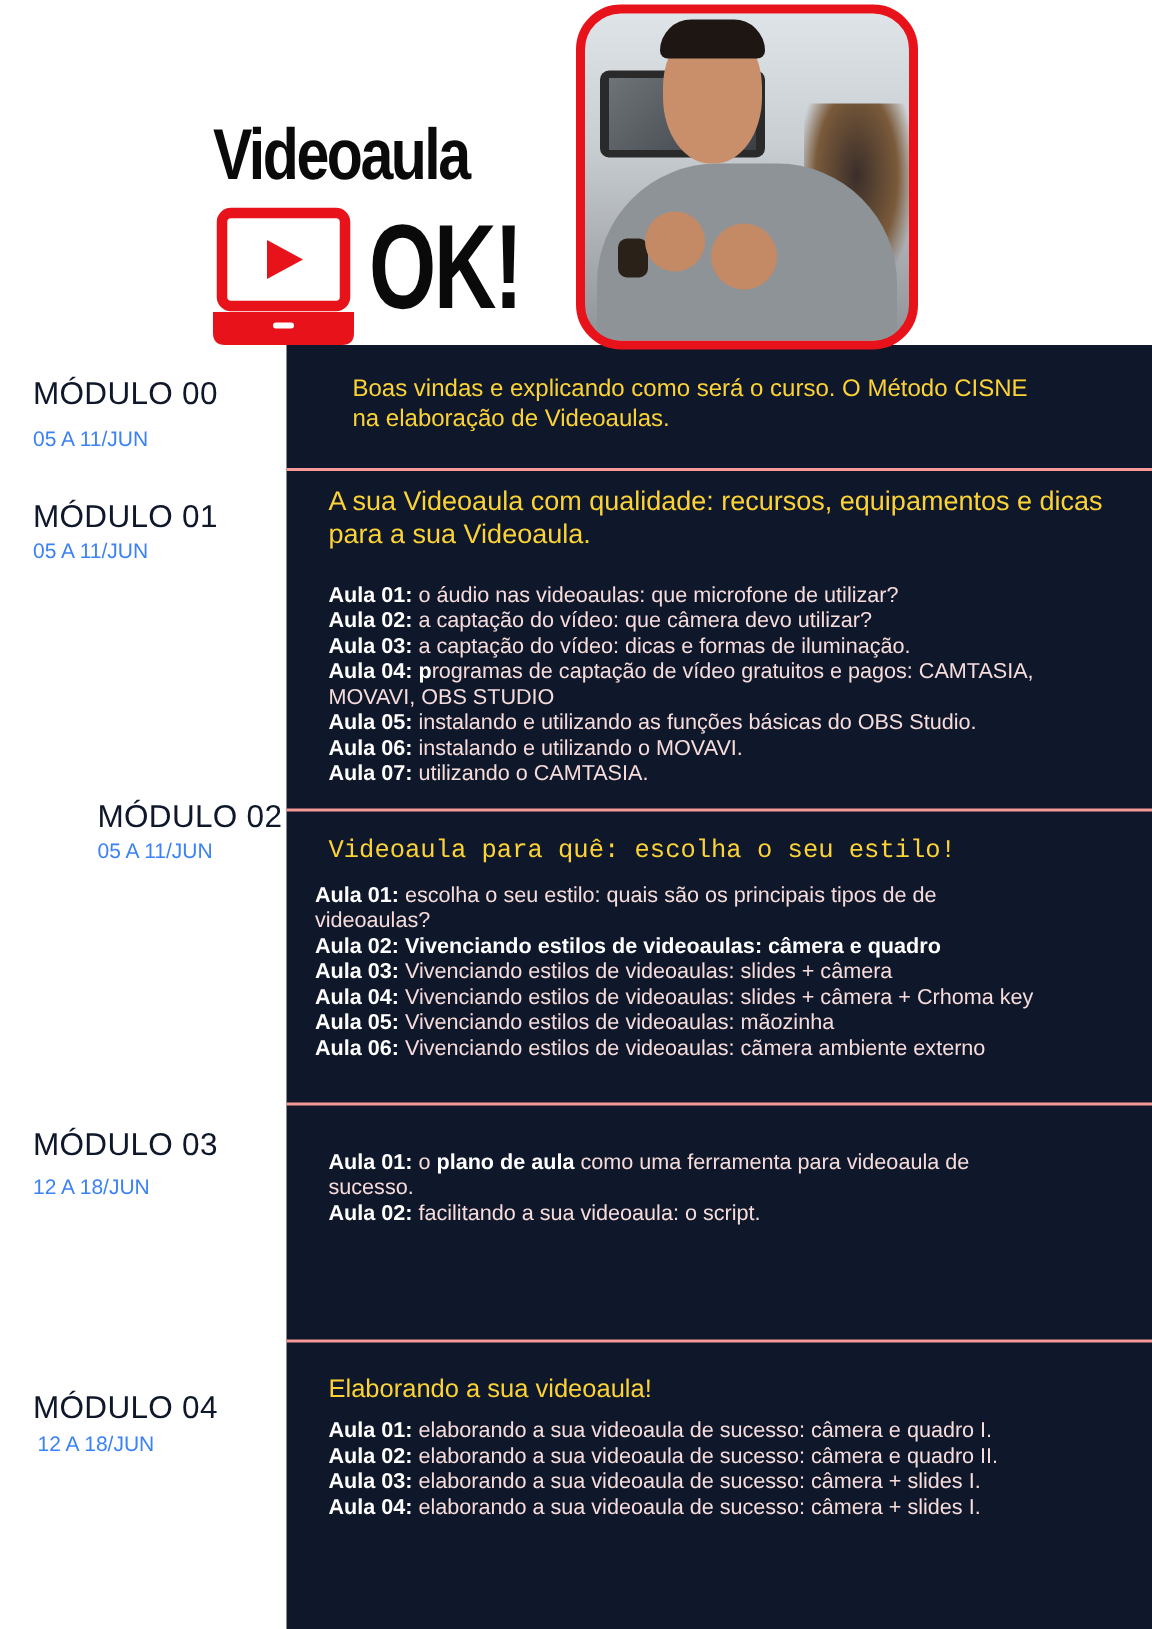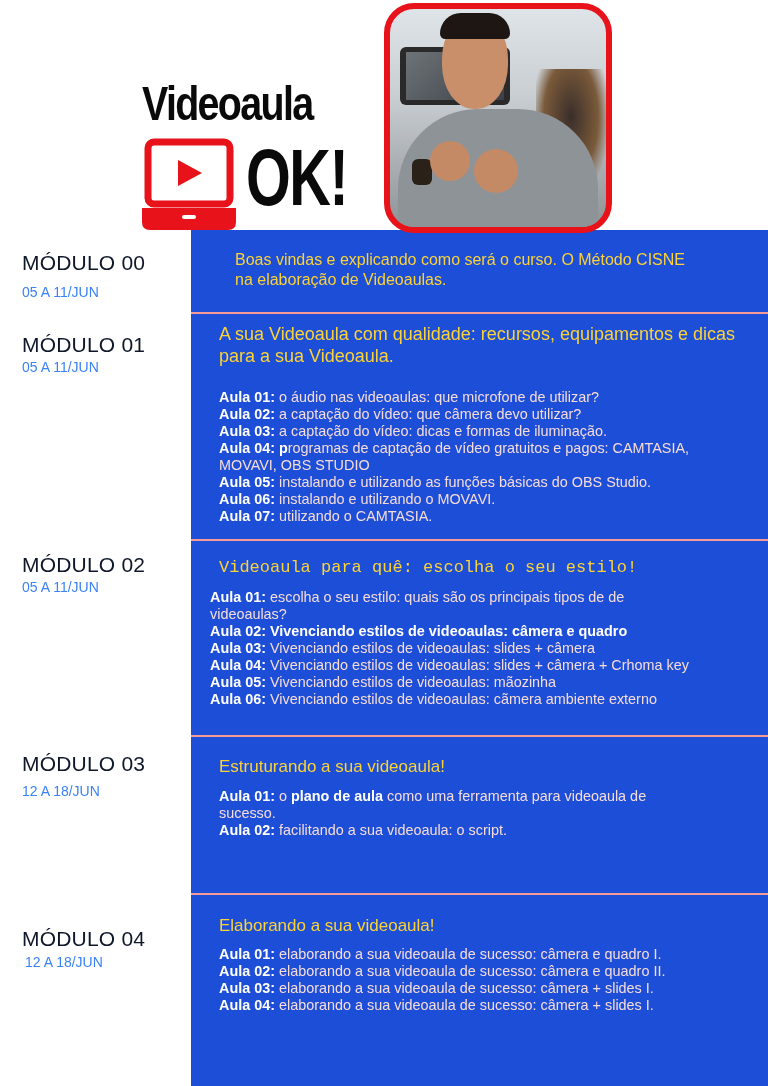--- a/index.html
+++ b/index.html
@@ -17,21 +17,21 @@
   .photo .phone { position: absolute; left: 10px; top: 38px; width: 110px; height: 58px; background: #2a2a2a; border-radius: 6px; }
   .photo .phone-screen { position: absolute; left: 6px; top: 5px; width: 98px; height: 48px; background: linear-gradient(135deg, #6e7378, #3b4046); }
   .photo .shirt { position: absolute; left: 8px; top: 100px; width: 200px; height: 130px; background: #8e9397; border-radius: 80px 80px 0 0; }
   .photo .head { position: absolute; left: 52px; top: 8px; width: 66px; height: 92px; background: #c98f6b; border-radius: 45% 45% 48% 48%; }
   .photo .hair { position: absolute; left: 50px; top: 4px; width: 70px; height: 26px; background: #1d1612; border-radius: 40px 40px 10px 10px; }
   .photo .hand1 { position: absolute; left: 40px; top: 132px; width: 40px; height: 40px; background: #c48a66; border-radius: 50%; }
   .photo .hand2 { position: absolute; left: 84px; top: 140px; width: 44px; height: 44px; background: #c48a66; border-radius: 50%; }
   .photo .watch { position: absolute; left: 22px; top: 150px; width: 20px; height: 26px; background: #2a2218; border-radius: 6px; }
 
   
-  .panel { position: absolute; left: 191px; top: 230px; width: 577px; height: 856px; background: #1d4ed8; }
+  .panel { position: absolute; left: 191px; top: 230px; width: 577px; height: 856px; background: #0f172a; }
   .divider { position: absolute; left: 0; width: 577px; height: 2px; background: #f59a96; }
 
   
   .mod { position: absolute; left: 22px; }
   .mod-title { font-family: "Liberation Sans", sans-serif; font-size: 21px; color: #0f172a; letter-spacing: 0.2px; line-height: 1.1; }
   .mod-date { font-size: 14px; color: #3b82f6; margin-top: 6px; }
 
   
   .sec { position: absolute; left: 28px; width: 540px; color: #fbe7e6; }
   .sec-title { color: #fbd336; font-size: 17px; line-height: 21px; }
@@ -68,21 +68,21 @@
 </div>
 
 <div class="mod" style="top:251px;">
   <div class="mod-title">MÓDULO 00</div>
   <div class="mod-date" style="margin-top:10px;">05 A 11/JUN</div>
 </div>
 <div class="mod" style="top:333px;">
   <div class="mod-title">MÓDULO 01</div>
   <div class="mod-date" style="margin-top:3px;">05 A 11/JUN</div>
 </div>
-<div class="mod" style="top:553px;">
+<div class="mod" style="top:533px;margin-left:43px;">
   <div class="mod-title">MÓDULO 02</div>
   <div class="mod-date" style="margin-top:3px;">05 A 11/JUN</div>
 </div>
 <div class="mod" style="top:752px;">
   <div class="mod-title">MÓDULO 03</div>
   <div class="mod-date" style="margin-top:8px;">12 A 18/JUN</div>
 </div>
 <div class="mod" style="top:927px;">
   <div class="mod-title">MÓDULO 04</div>
   <div class="mod-date" style="margin-top:4px; margin-left:3px;">12 A 18/JUN</div>
@@ -117,21 +117,20 @@
       <span class="lesson" style="width:480px;"><b>Aula 01:</b><span> escolha o seu estilo: quais são os principais tipos de de videoaulas?</span></span>
       <span class="lesson"><b>Aula 02: Vivenciando estilos de videoaulas: câmera e quadro</b><span></span></span>
       <span class="lesson"><b>Aula 03:</b><span> Vivenciando estilos de videoaulas:  slides + câmera</span></span>
       <span class="lesson"><b>Aula 04:</b><span> Vivenciando estilos de videoaulas: slides + câmera + Crhoma key</span></span>
       <span class="lesson"><b>Aula 05:</b><span> Vivenciando estilos de videoaulas: mãozinha</span></span>
       <span class="lesson"><b>Aula 06:</b><span> Vivenciando estilos de videoaulas: cãmera ambiente externo</span></span>
     </div>
   </div>
 
   <div class="sec" style="top:526px;">
-    <div class="sec-title">Estruturando a sua videoaula!</div>
     <div class="lessons" style="margin-top:11px;">
       <span class="lesson" style="width:480px;"><b>Aula 01:</b><span> o </span><b>plano de aula</b><span> como uma ferramenta para videoaula de sucesso.</span></span>
       <span class="lesson"><b>Aula 02:</b><span> facilitando a sua videoaula: o script.</span></span>
     </div>
   </div>
 
   <div class="sec" style="top:685px;">
     <div class="sec-title">Elaborando a sua videoaula!</div>
     <div class="lessons" style="margin-top:10px;">
       <span class="lesson"><b>Aula 01:</b><span> elaborando a sua videoaula de sucesso: câmera e quadro I.</span></span>

